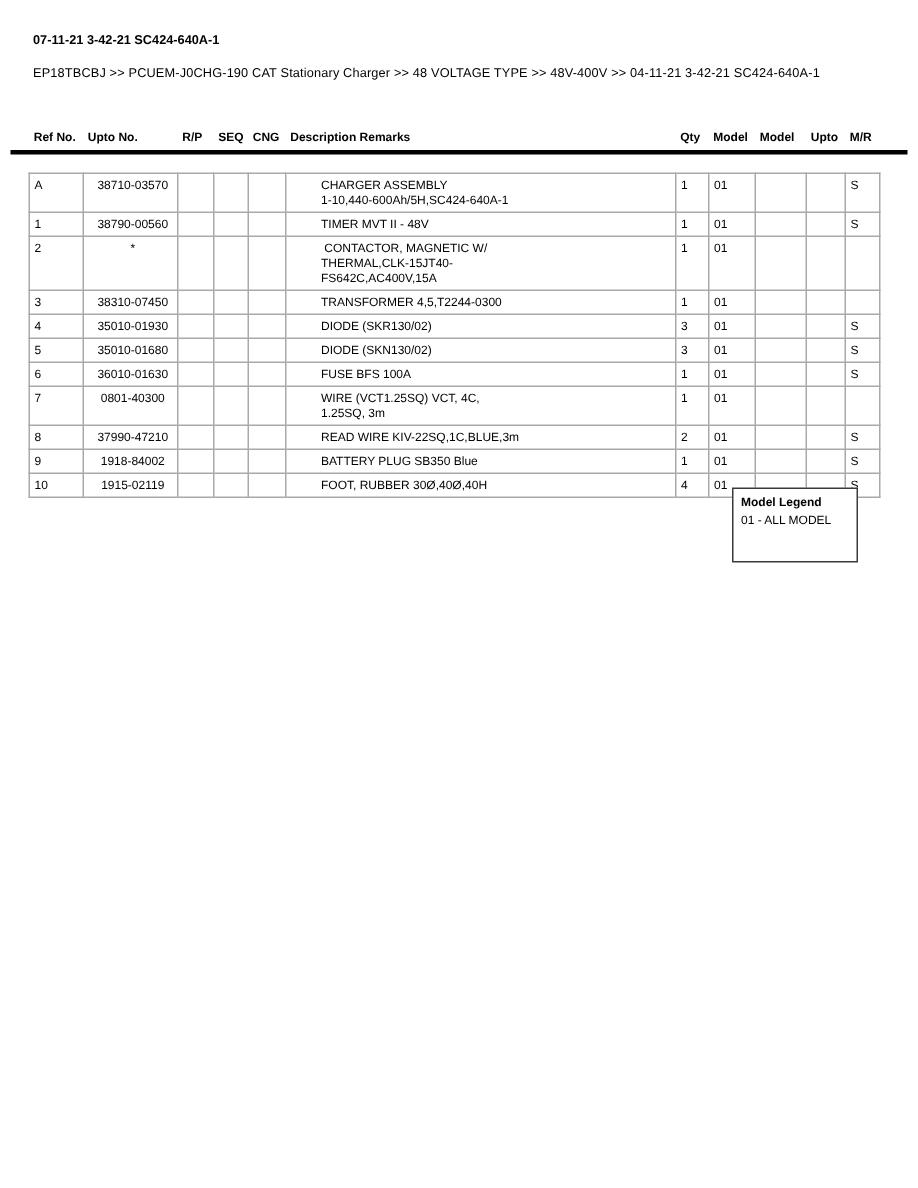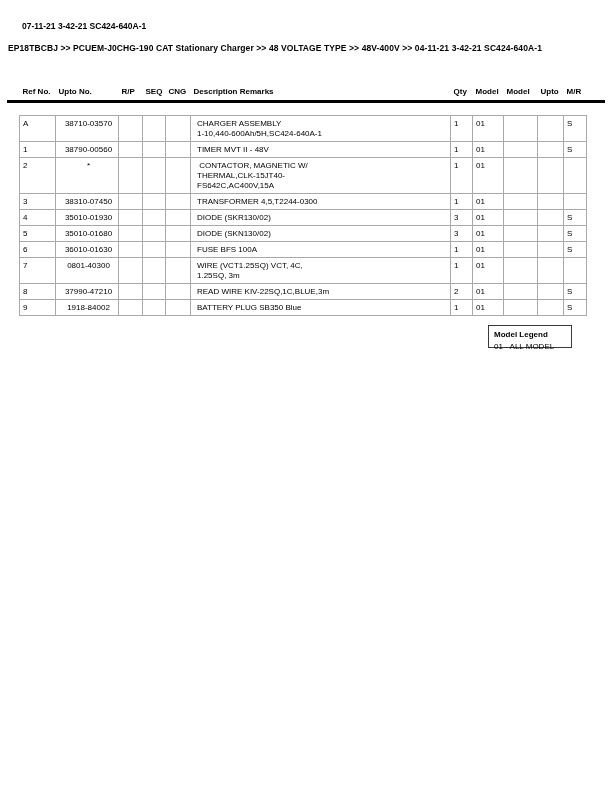--- a/index.html
+++ b/index.html
@@ -6,22 +6,22 @@
   body {
     width:612px; height:792px; background:#ffffff; position:relative;
     font-family:"Liberation Sans", sans-serif; color:#000;
     overflow:hidden;
   }
   .doc-title {
     position:absolute; left:22px; top:21px;
     font-size:8.5px; font-weight:bold; white-space:nowrap;
   }
   .breadcrumb {
-    position:absolute; left:8px; top:43px;
-    font-size:8.5px; font-weight:bold; letter-spacing:0.1px; white-space:nowrap;
+    position:absolute; left:22px; top:43px;
+    font-size:8.5px; font-weight:normal; letter-spacing:0.1px; white-space:nowrap;
   }
   .thick-rule {
     position:absolute; left:7px; top:100px; width:598px; height:3px;
     background:#000;
   }
   table.parts-table {
     position:absolute; left:19px; top:86px; width:567px;
     border-collapse:collapse; table-layout:fixed;
     font-size:8px;
   }
@@ -29,23 +29,23 @@
     font-weight:bold; text-align:left; vertical-align:top;
     padding:1px 0 12px 3px; height:16px; font-size:8px;
     overflow:hidden; white-space:nowrap;
   }
   .parts-table td {
     border:1px solid #a9a9a9; vertical-align:top;
     padding:2.5px 2px 2.5px 3px; line-height:10px; height:10px;
     overflow:hidden;
   }
   .parts-table td.c-part { padding-left:5px;text-align:center; }
-  .parts-table td.c-desc { padding-left:6px; white-space:pre-wrap; }
+  .parts-table td.c-desc { padding-left:23px; white-space:pre-wrap; }
   .legend-box {
-    position:absolute; left:488px; top:325px; width:84px; height:23px;
+    position:absolute; left:488px; top:325px; width:84px; height:50px;
     border:1px solid #3a3a3a; box-sizing:border-box;
     padding:3px 2px 0 5px; background:#fff;
   }
   .legend-title { font-size:8px; font-weight:bold; line-height:12px; white-space:nowrap; }
   .legend-entry { font-size:8px; line-height:12px; white-space:nowrap; }
 </style>
 </head>
 <body>
 
 <div class="doc-title">07-11-21 3-42-21 SC424-640A-1</div>
@@ -208,20 +208,33 @@
         <td class="c-rp"></td>
         <td class="c-seq"></td>
         <td class="c-cng"></td>
         <td class="c-desc">BATTERY PLUG SB350 Blue</td>
         <td class="c-qty">1</td>
         <td class="c-model">01</td>
         <td class="c-from"></td>
         <td class="c-upto"></td>
         <td class="c-mr">S</td>
       </tr>
+      <tr>
+        <td class="c-ref">10</td>
+        <td class="c-part">1915-02119</td>
+        <td class="c-rp"></td>
+        <td class="c-seq"></td>
+        <td class="c-cng"></td>
+        <td class="c-desc">FOOT, RUBBER 30Ø,40Ø,40H</td>
+        <td class="c-qty">4</td>
+        <td class="c-model">01</td>
+        <td class="c-from"></td>
+        <td class="c-upto"></td>
+        <td class="c-mr">S</td>
+      </tr>
     </tbody>
 </table>
 
 <div class="thick-rule"></div>
 
 <div class="legend-box">
   <div class="legend-title">Model Legend</div>
   <div class="legend-entry">01 - ALL MODEL</div>
 </div>
 

